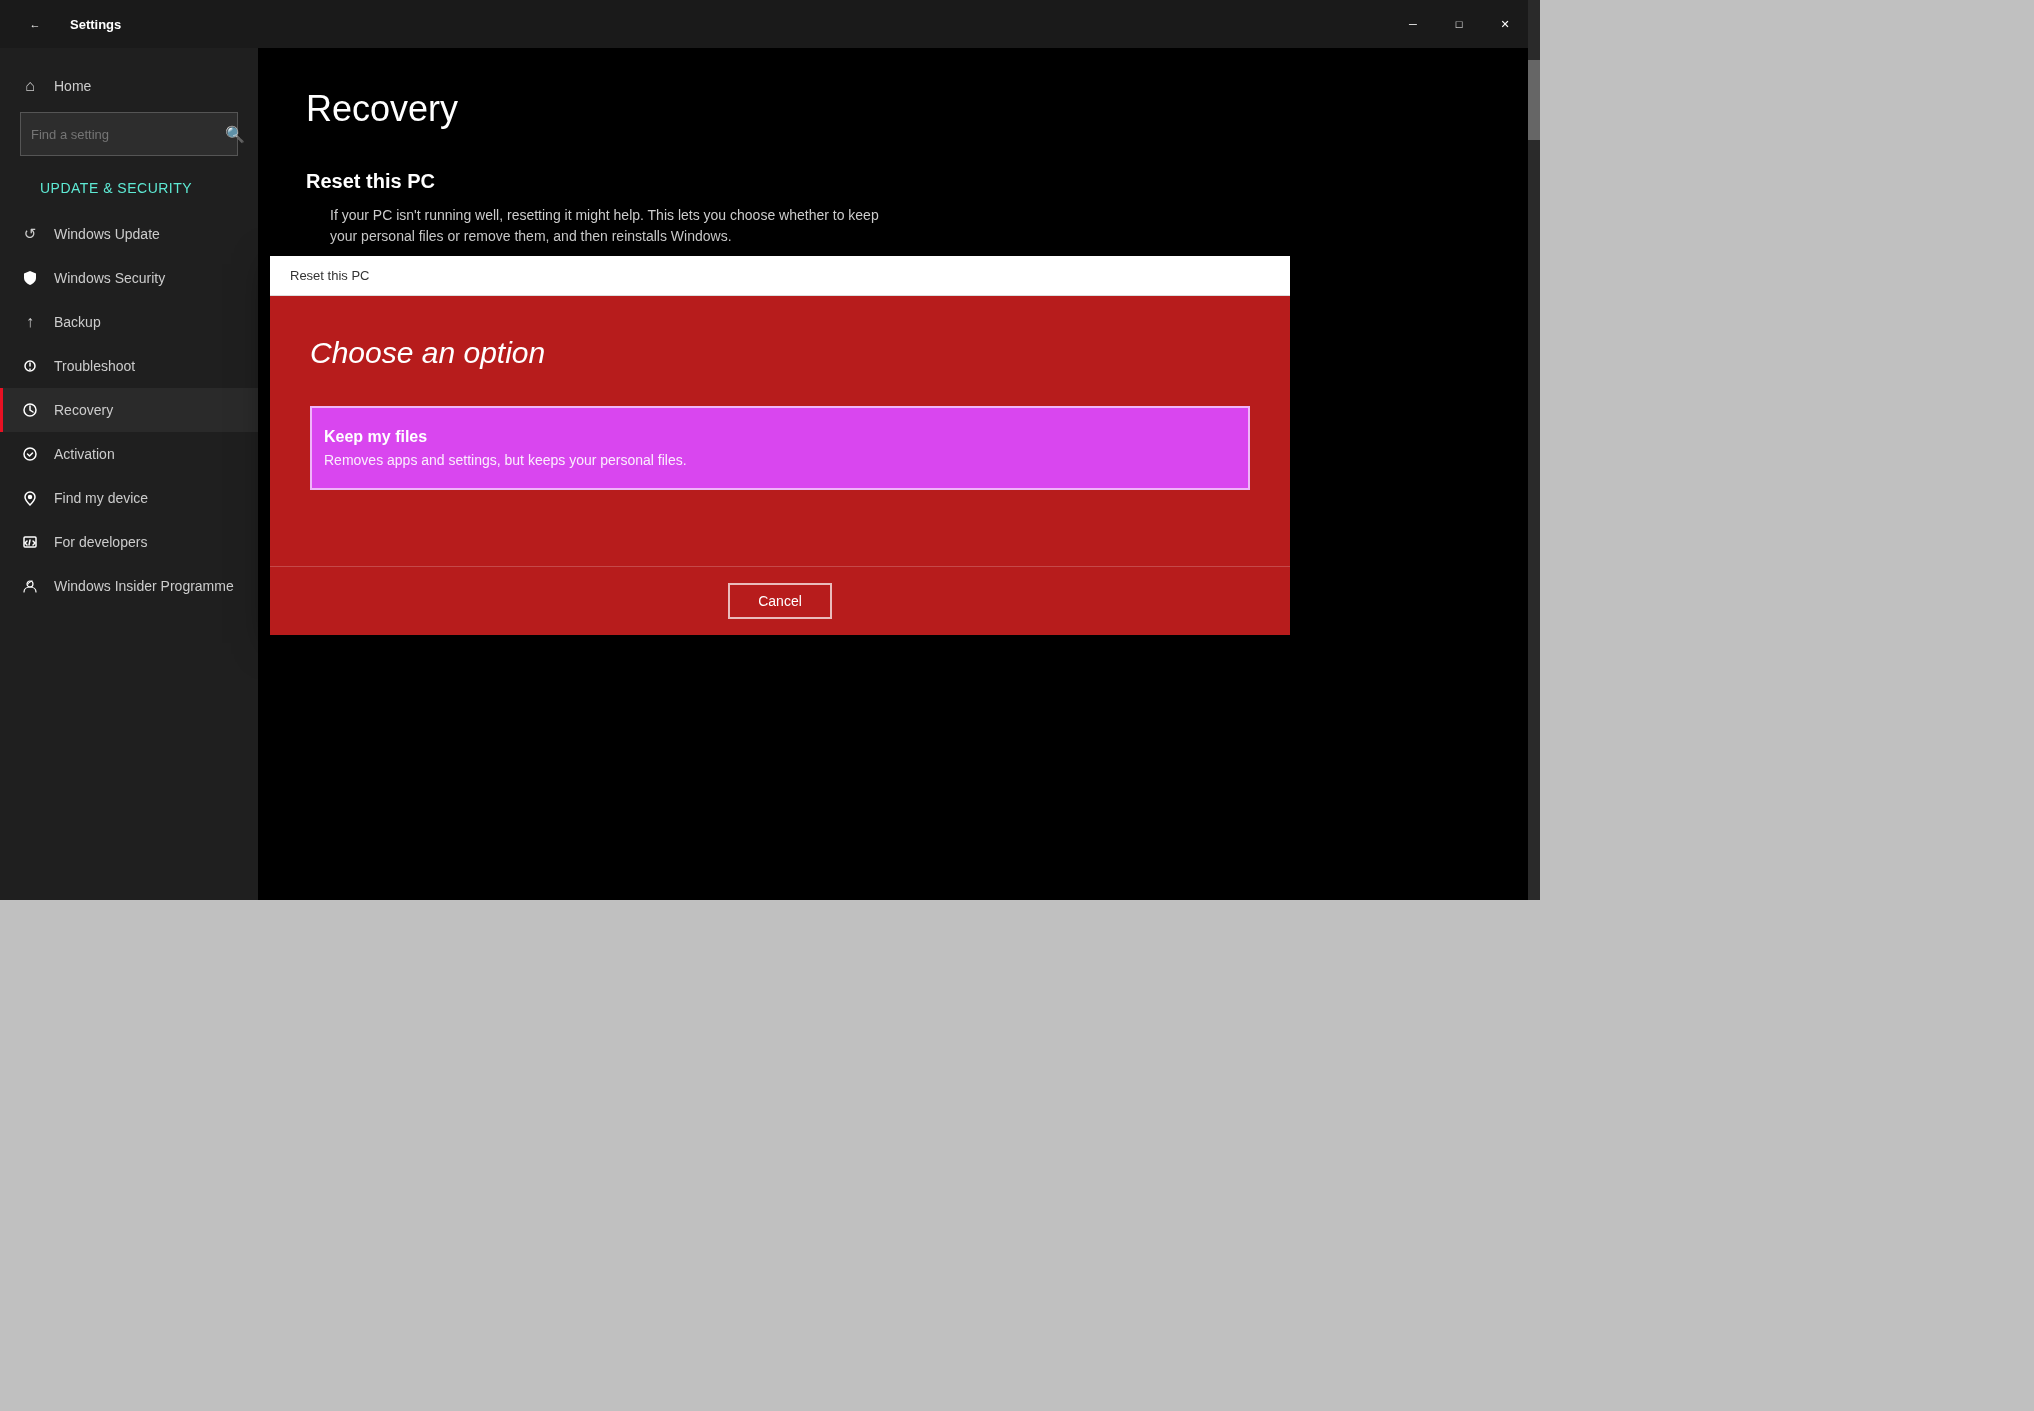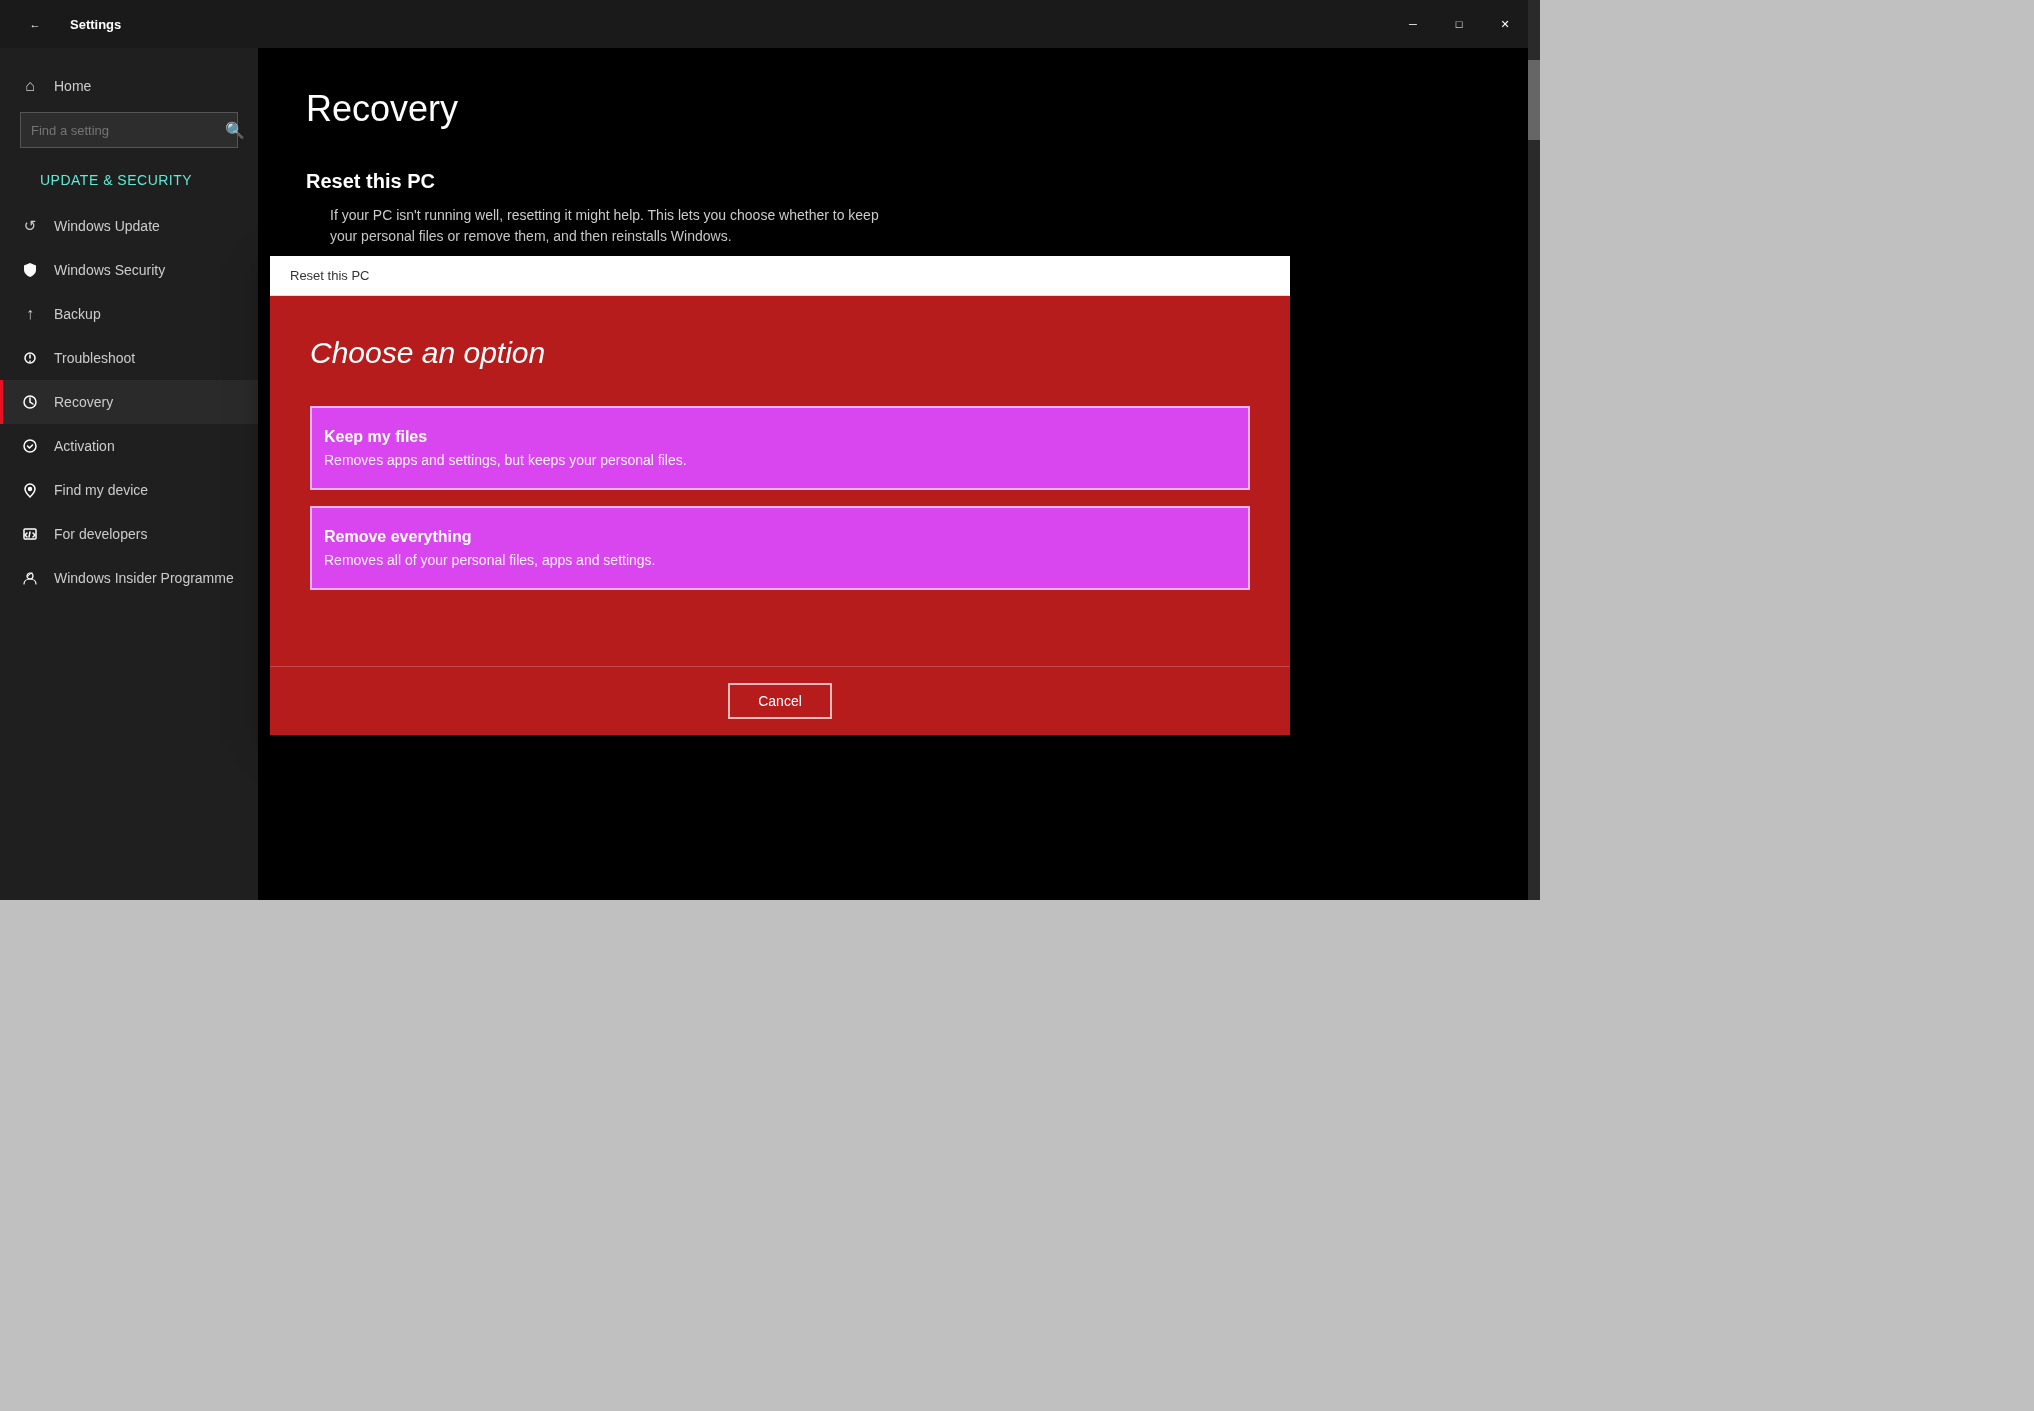--- a/index.html
+++ b/index.html
@@ -101,21 +101,21 @@
 
     .sidebar-header {
       padding: 16px 20px 8px 20px;
     }
 
     .search-box {
       display: flex;
       align-items: center;
       background: #2d2d2d;
       border: 1px solid #555;
-      height: 36px;
+      height: 44px;
       margin-bottom: 16px;
     }
 
     .search-input {
       flex: 1;
       background: transparent;
       border: none;
       outline: none;
       color: #aaa;
       font-size: 13px;
@@ -468,22 +468,18 @@
   </div>
 
   <div class="reset-dialog-body">
     <h2 class="reset-dialog-title">Choose an option</h2>
 
     <div class="reset-option">
       <div class="reset-option-title">Keep my files</div>
       <div class="reset-option-desc">Removes apps and settings, but keeps your personal files.</div>
     </div>
 
-    <div class="reset-option">
-      <div class="reset-option-title">Remove everything</div>
-      <div class="reset-option-desc">Removes all of your personal files, apps and settings.</div>
-    </div>
   </div>
 
   <div class="reset-dialog-footer">
     <button class="cancel-btn">Cancel</button>
   </div>
 </div>
 
 </body></html>

